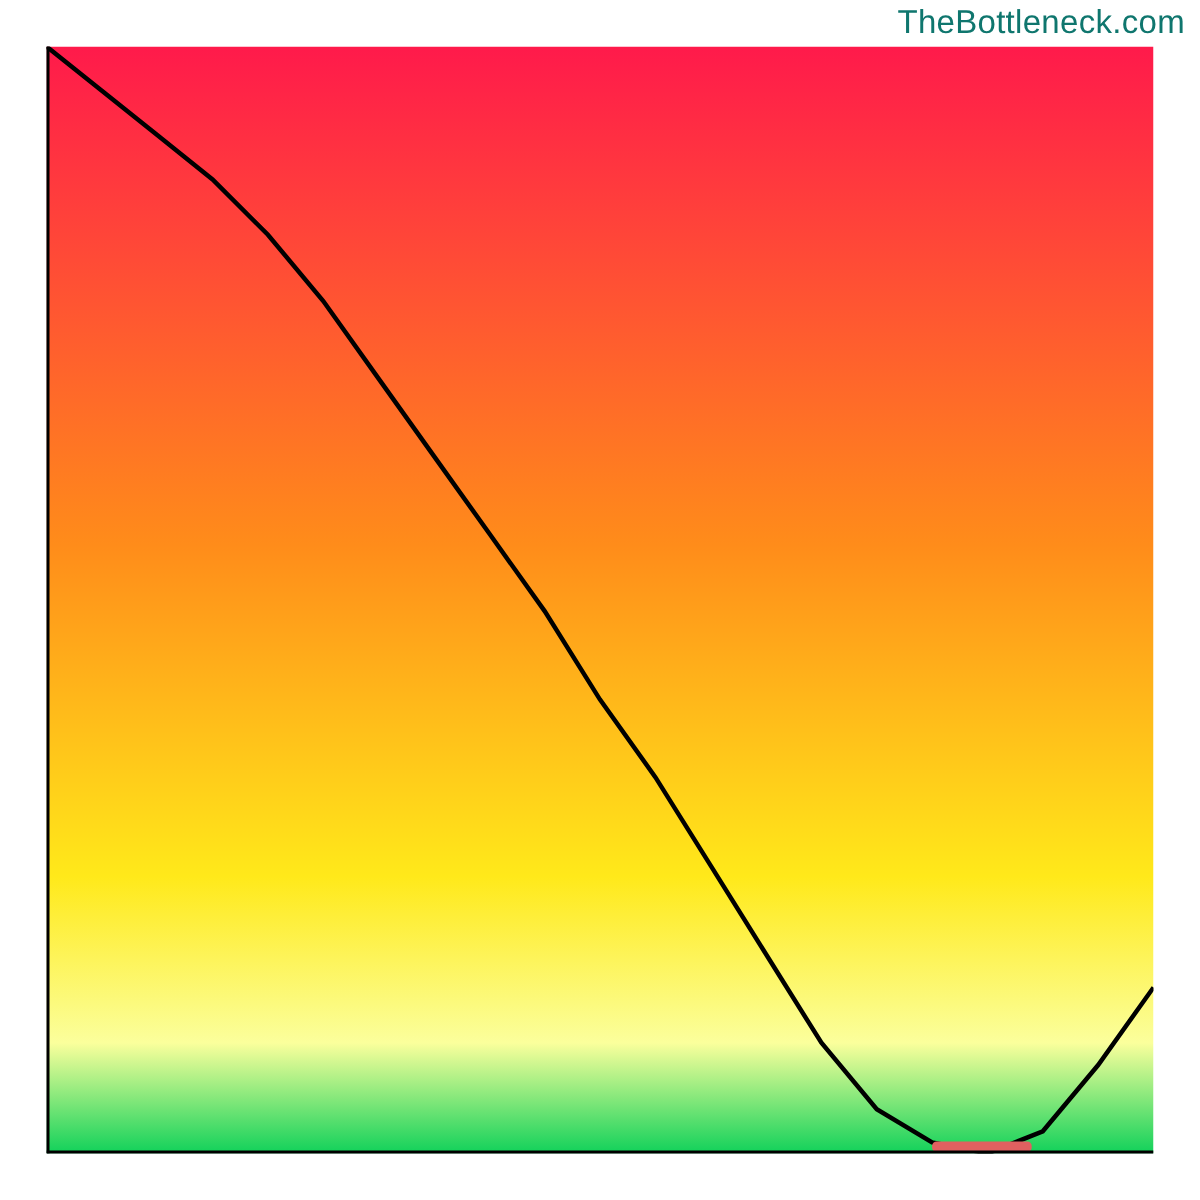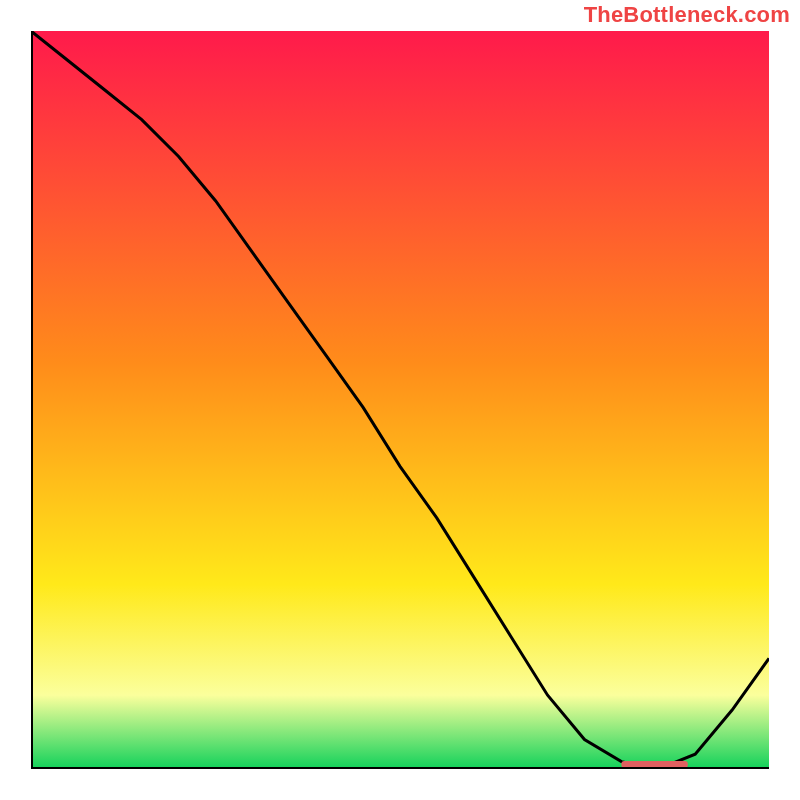--- a/index.html
+++ b/index.html
@@ -14,22 +14,22 @@
   .page {
     position: relative;
     width: 800px;
     height: 800px;
   }
   .watermark {
     position: absolute;
     top: 2px;
     right: 10px;
     font-size: 22px;
-    font-weight: bold;
-    color: #ef4444;
+    font-weight: normal;
+    color: #0f766e;
     letter-spacing: 0.2px;
   }
   .plot-frame {
     position: absolute;
     left: 31px;
     top: 31px;
     width: 738px;   
     height: 738px;  
     box-sizing: content-box;
   }

